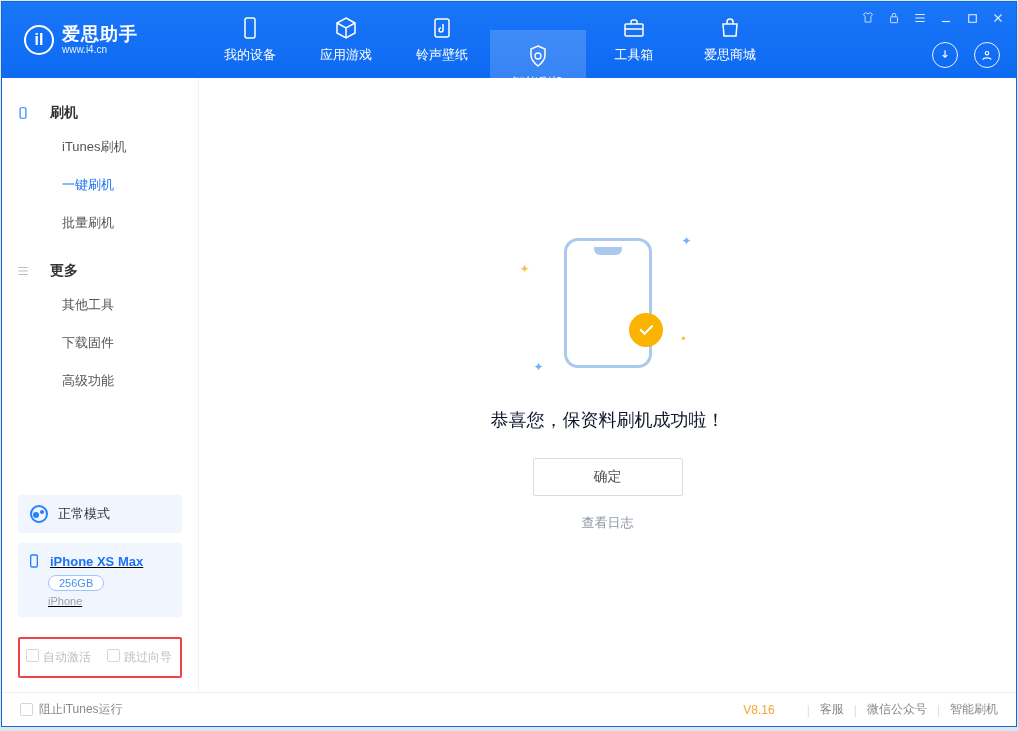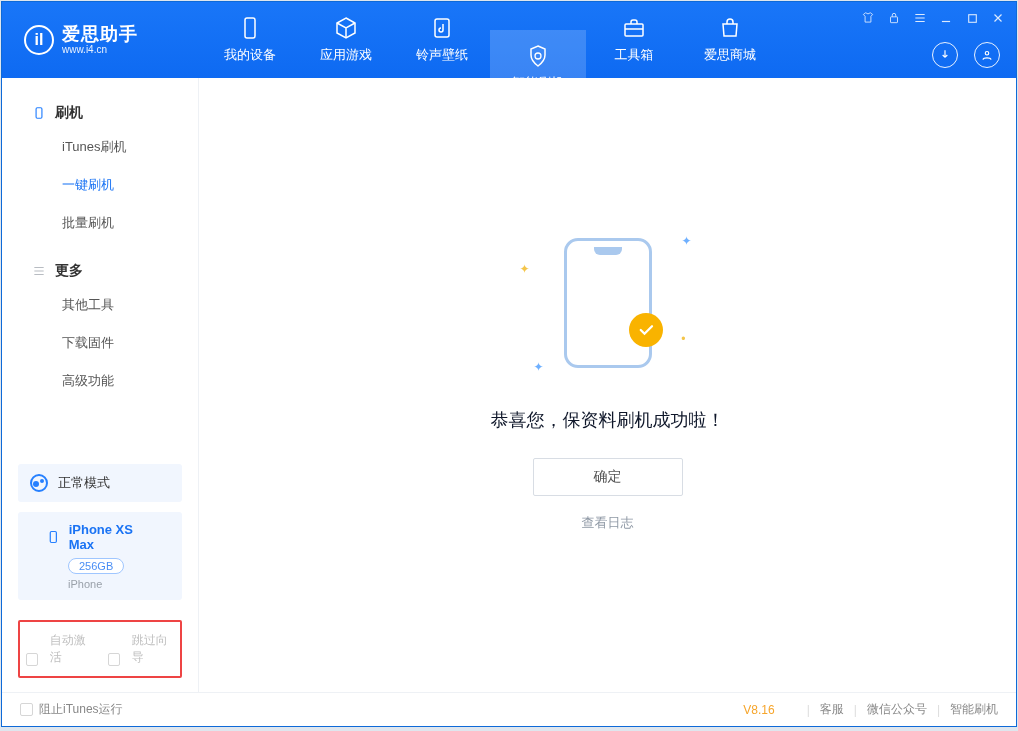--- a/index.html
+++ b/index.html
@@ -15,36 +15,36 @@
 .tab { width: 96px; height: 100%; display: flex; flex-direction: column; align-items: center; justify-content: center; gap: 6px; cursor: pointer; font-size: 13px; }
 .tab.active { background: rgba(255,255,255,.18); margin-top: 28px; }
 .tab svg, .tab .glyph { width: 24px; height: 24px; }
 .win-controls-top { position: absolute; right: 10px; top: 8px; display: flex; gap: 10px; align-items: center; }
 .win-controls-top span { font-size: 14px; cursor: pointer; opacity: .85; display: inline-flex; width: 16px; height:16px; align-items:center; justify-content:center; }
 .win-controls-bot { position: absolute; right: 16px; bottom: 10px; display: flex; gap: 16px; }
 .circ-btn { width: 26px; height: 26px; border: 1.5px solid rgba(255,255,255,.9); border-radius: 50%; display: flex; align-items: center; justify-content: center; cursor: pointer; }
 .body-area { flex: 1; display: flex; min-height: 0; }
 .sidebar { width: 197px; border-right: 1px solid #eef1f5; display: flex; flex-direction: column; }
 .side-scroll { flex: 1; padding-top: 20px; overflow:hidden; }
-.side-section-h { display: flex; align-items: center; gap: 9px; padding: 6px 20px 6px 30px; color: #333; font-size: 14px; font-weight: 600; }
+.side-section-h { display: flex; align-items: center; gap: 20px; padding: 6px 20px 6px 14px; color: #333; font-size: 14px; font-weight: 600; }
 .side-section-h .ico { width: 14px; height: 14px; color:#2680ff; }
 .side-item { padding: 10px 20px 10px 60px; font-size: 13px; color: #555; cursor: pointer; }
 .side-item.selected { color: #1a73f4; }
 .side-lower { padding: 10px 16px; }
 .mode-box { background: #f1f6fe; border-radius: 3px; padding: 10px 12px; margin-bottom: 10px; display: flex; align-items: center; gap: 10px; }
 .mode-ico { width: 18px; height: 18px; border: 2px solid #2680ff; border-radius: 50%; position: relative; }
 .mode-ico::before, .mode-ico::after { content:""; position:absolute; background:#2680ff; border-radius:50%; }
 .mode-ico::before { width:6px; height:6px; left:1px; top:5px; }
 .mode-ico::after { width:4px; height:4px; right:2px; top:3px; }
-.device-box { background: #f1f6fe; border-radius: 3px; padding: 10px 28px; }
+.device-box { background: #f1f6fe; border-radius: 3px; padding: 10px 8px; text-decoration: underline; }
 .device-row { display: flex; align-items: center; gap: 8px; color: #1a73f4; font-weight: 600; font-size: 13px; }
 .capacity-pill { display: inline-block; border: 1px solid #9fc6ff; color: #4a8ef5; border-radius: 10px; padding: 1px 10px; font-size: 11px; margin-top: 6px; margin-left: 22px; background:#fff; }
 .device-sub { margin-left: 22px; color: #9aa1aa; font-size: 11px; margin-top: 4px; }
 .checks { border: 2px solid #e44; border-radius: 2px; margin: 20px 0 4px 0; padding: 10px 6px; display: flex; gap: 16px; align-items: center; }
-.check-pair { display: flex; align-items: flex-end; gap: 12px; color: #bfbfbf; font-size: 12px; }
+.check-pair { display: flex; align-items: flex-start; gap: 4px; color: #bfbfbf; font-size: 12px; }
 .chkbox { width: 13px; height: 13px; border: 1px solid #d6d6d6; border-radius: 2px; background:#fff; }
 .main { flex: 1; position: relative; display: flex; align-items: center; justify-content: center; flex-direction: column; }
 .phone-illu { width: 88px; height: 130px; border: 3px solid #aac9ee; border-radius: 14px; position: relative; background:#fff; }
 .phone-illu::before { content:""; position:absolute; top:6px; left:50%; transform:translateX(-50%); width:28px; height:8px; background:#aac9ee; border-radius:0 0 6px 6px; }
 .check-badge { position:absolute; right:-14px; bottom:18px; width:34px; height:34px; background:#f9b300; border-radius:50%; display:flex; align-items:center; justify-content:center; }
 .sparkle { position:absolute; font-size:12px; color:#f4c54a; }
 .s1{ left:-44px; top:24px; } .s2{ right:-40px; top:-4px; } .s3{ left:-30px; bottom:-6px; } .s4{ right:-34px; bottom:22px; }
 .success-text { margin-top: 40px; font-size: 18px; color: #0f172a; }
 .ok-btn { margin-top: 26px; width: 150px; height: 38px; border: 1px solid #d8dde4; background:#fff; color:#555; font-size:14px; cursor:pointer; border-radius:2px; }
 .log-link { margin-top: 18px; color: #8f99a5; font-size: 13px; cursor: pointer; }

